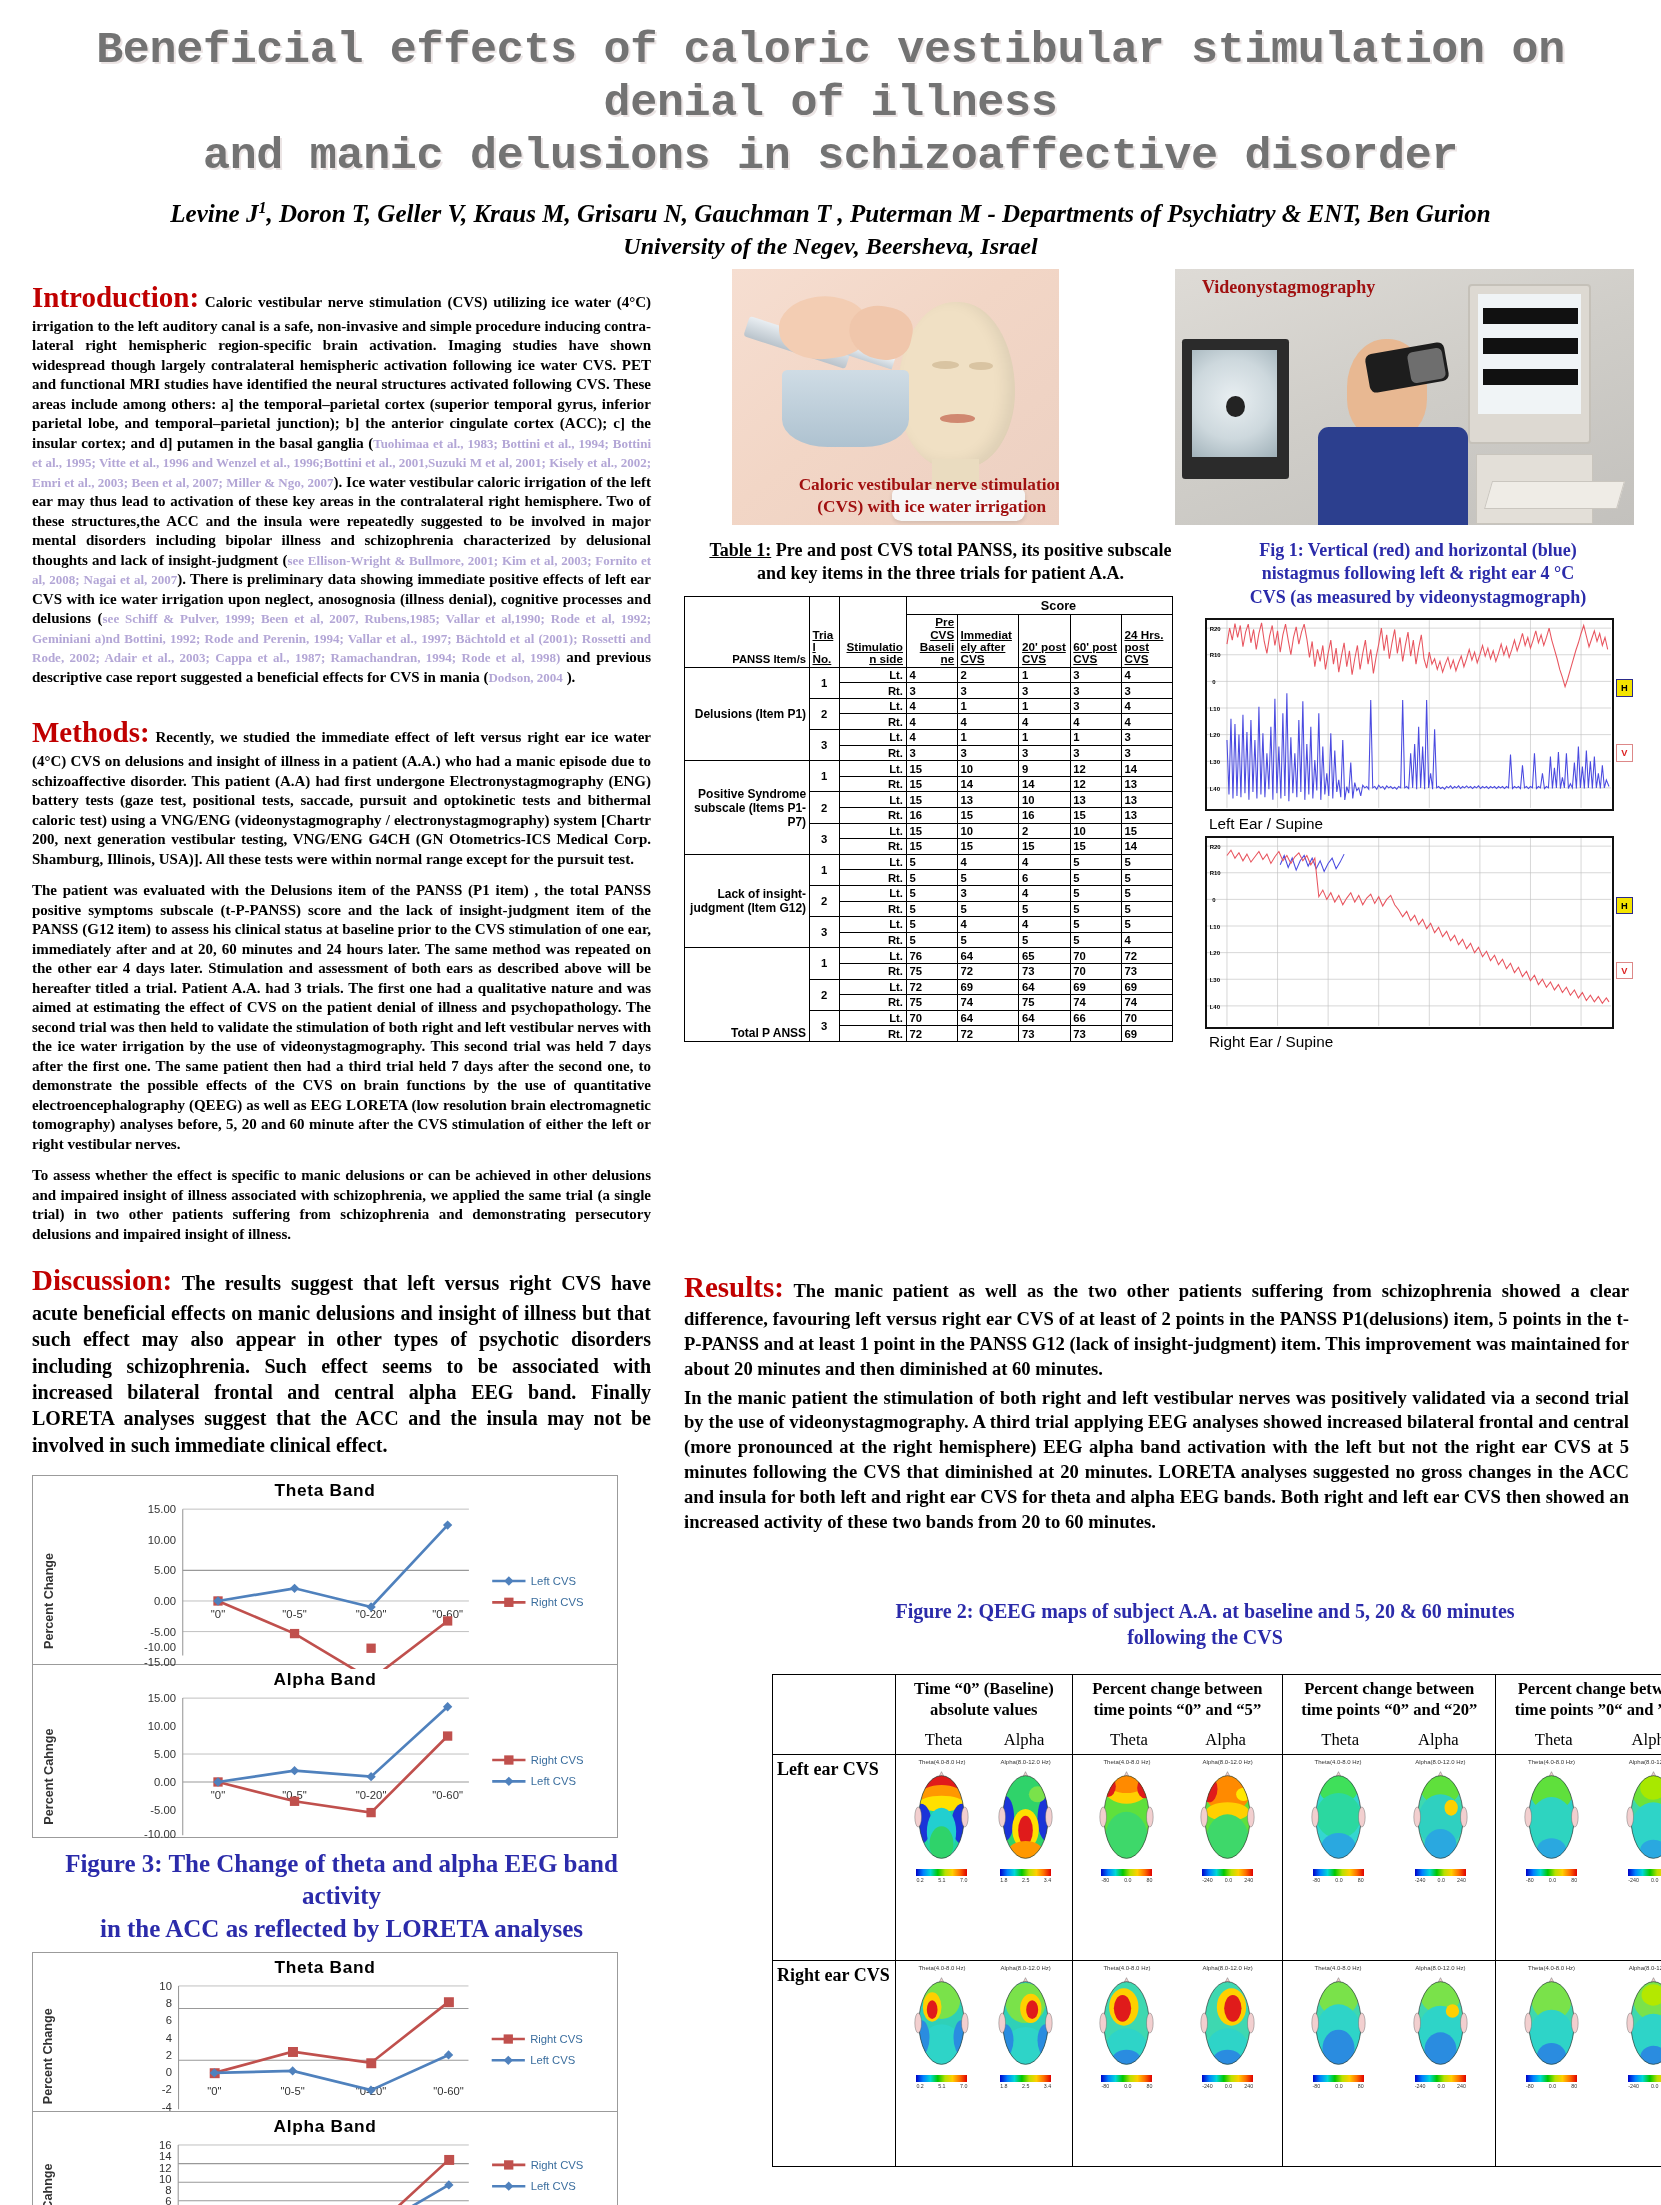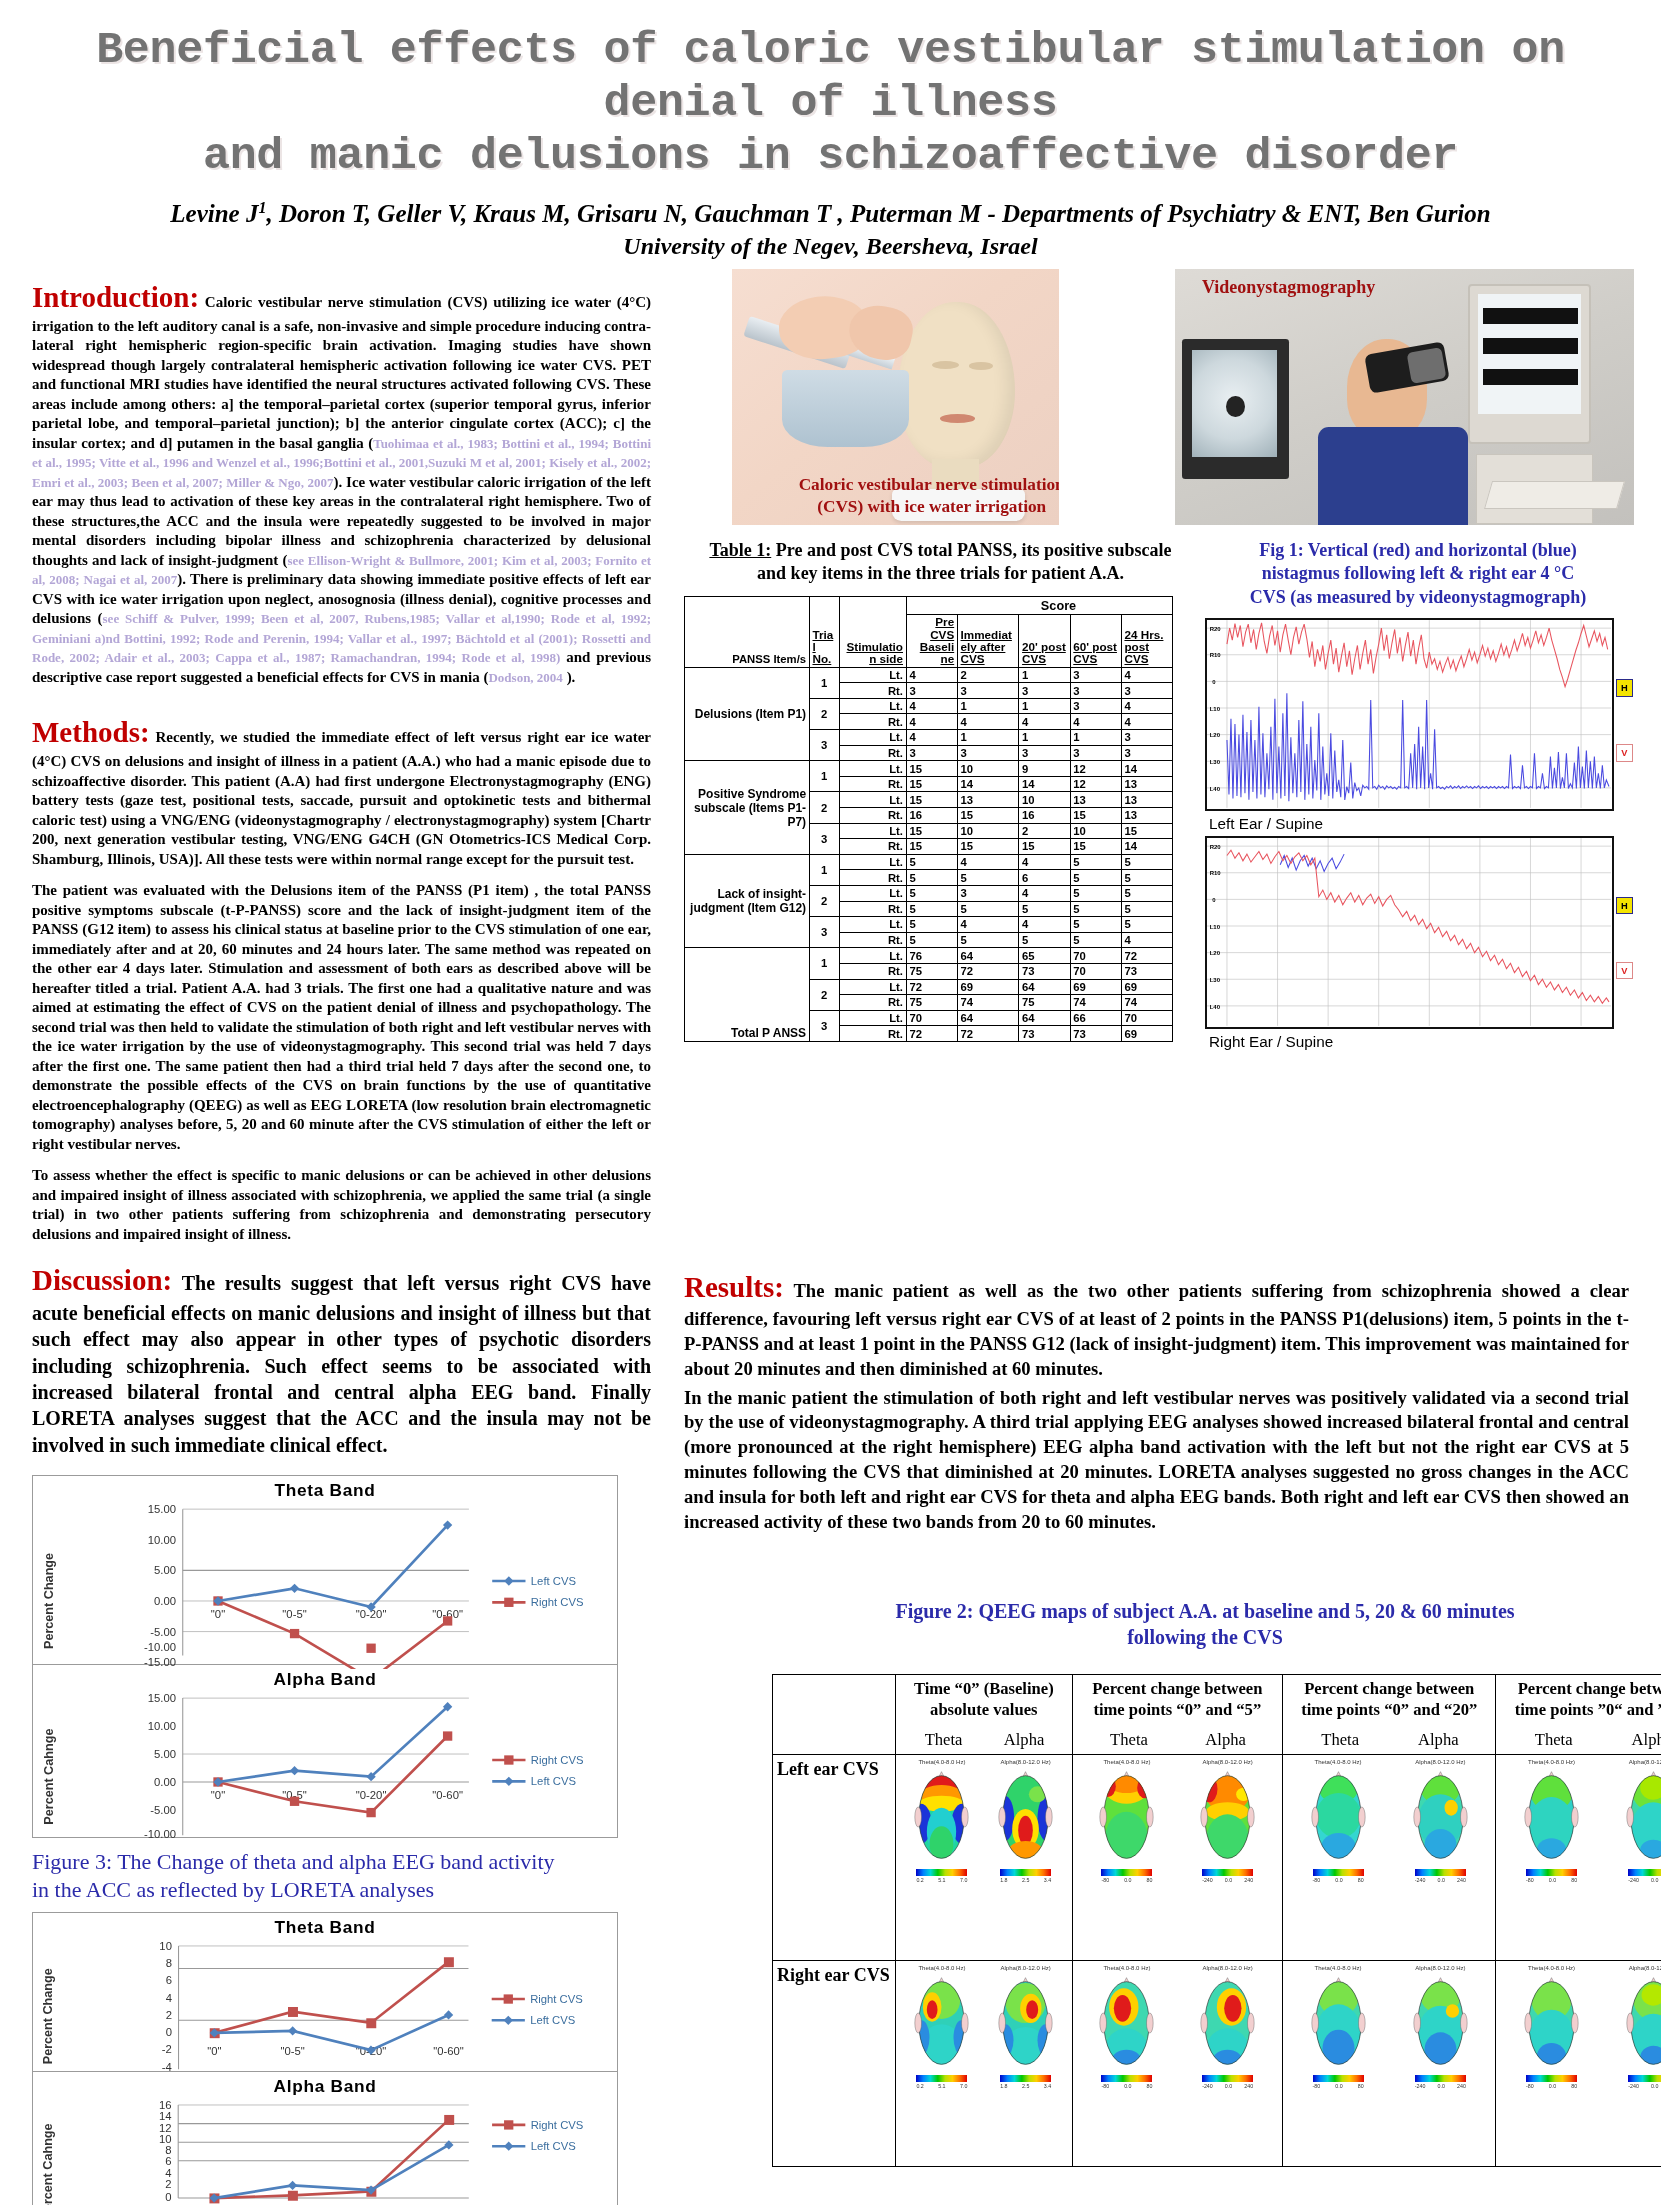--- a/index.html
+++ b/index.html
@@ -143,22 +143,22 @@
   .tag { position:absolute; width:17.3px; height:17.3px; border:1.3px solid #2a2a88;
     font-family:"Liberation Sans", sans-serif; font-size:9.3px; font-weight:bold;
     text-align:center; line-height:16px; }
   .tag-h { background:#f4e400; color:#000; }
   .tag-v { background:#fff; color:#d22; border-color:#d88; }
 
   
   .chartbox { border:1.3px solid #9b9b9b; background:#fff; width:586px; }
   .chart-title { text-align:center; font-family:"Liberation Sans", sans-serif;
     font-weight:bold; font-size:17.3px; letter-spacing:0.7px; padding-top:4px; }
-  .fig-cap { color:#2b2baa; font-weight:normal; font-size:22px;
-    line-height:1.3; margin:9.3px 0 6.7px 0; }
+  .fig-cap { color:#2b2baa; font-weight:bold; font-size:25px;
+    line-height:1.3; text-align:center; margin:9.3px 0 6.7px 0; }
   .axis-lbl { font-family:"Liberation Sans", sans-serif; font-weight:bold;
     font-size:19px; fill:#333; }
   .tick-lbl { font-family:"Liberation Sans", sans-serif; font-size:17px; fill:#333; }
   .legend-lbl { font-family:"Liberation Sans", sans-serif; font-size:17px; fill:#3b6e9e; }
 
   
   .fig2-cap { color:#2b2baa; font-weight:bold; font-size:20px; line-height:1.3; text-align:center; }
   table.qeeg { border-collapse:collapse; width:938px; margin-top:24px; }
   table.qeeg td { border:1.5px solid #000; vertical-align:top; padding:4px; }
   .qeeg-h { text-align:center; font-weight:bold; font-size:16.6px; line-height:1.25; }

